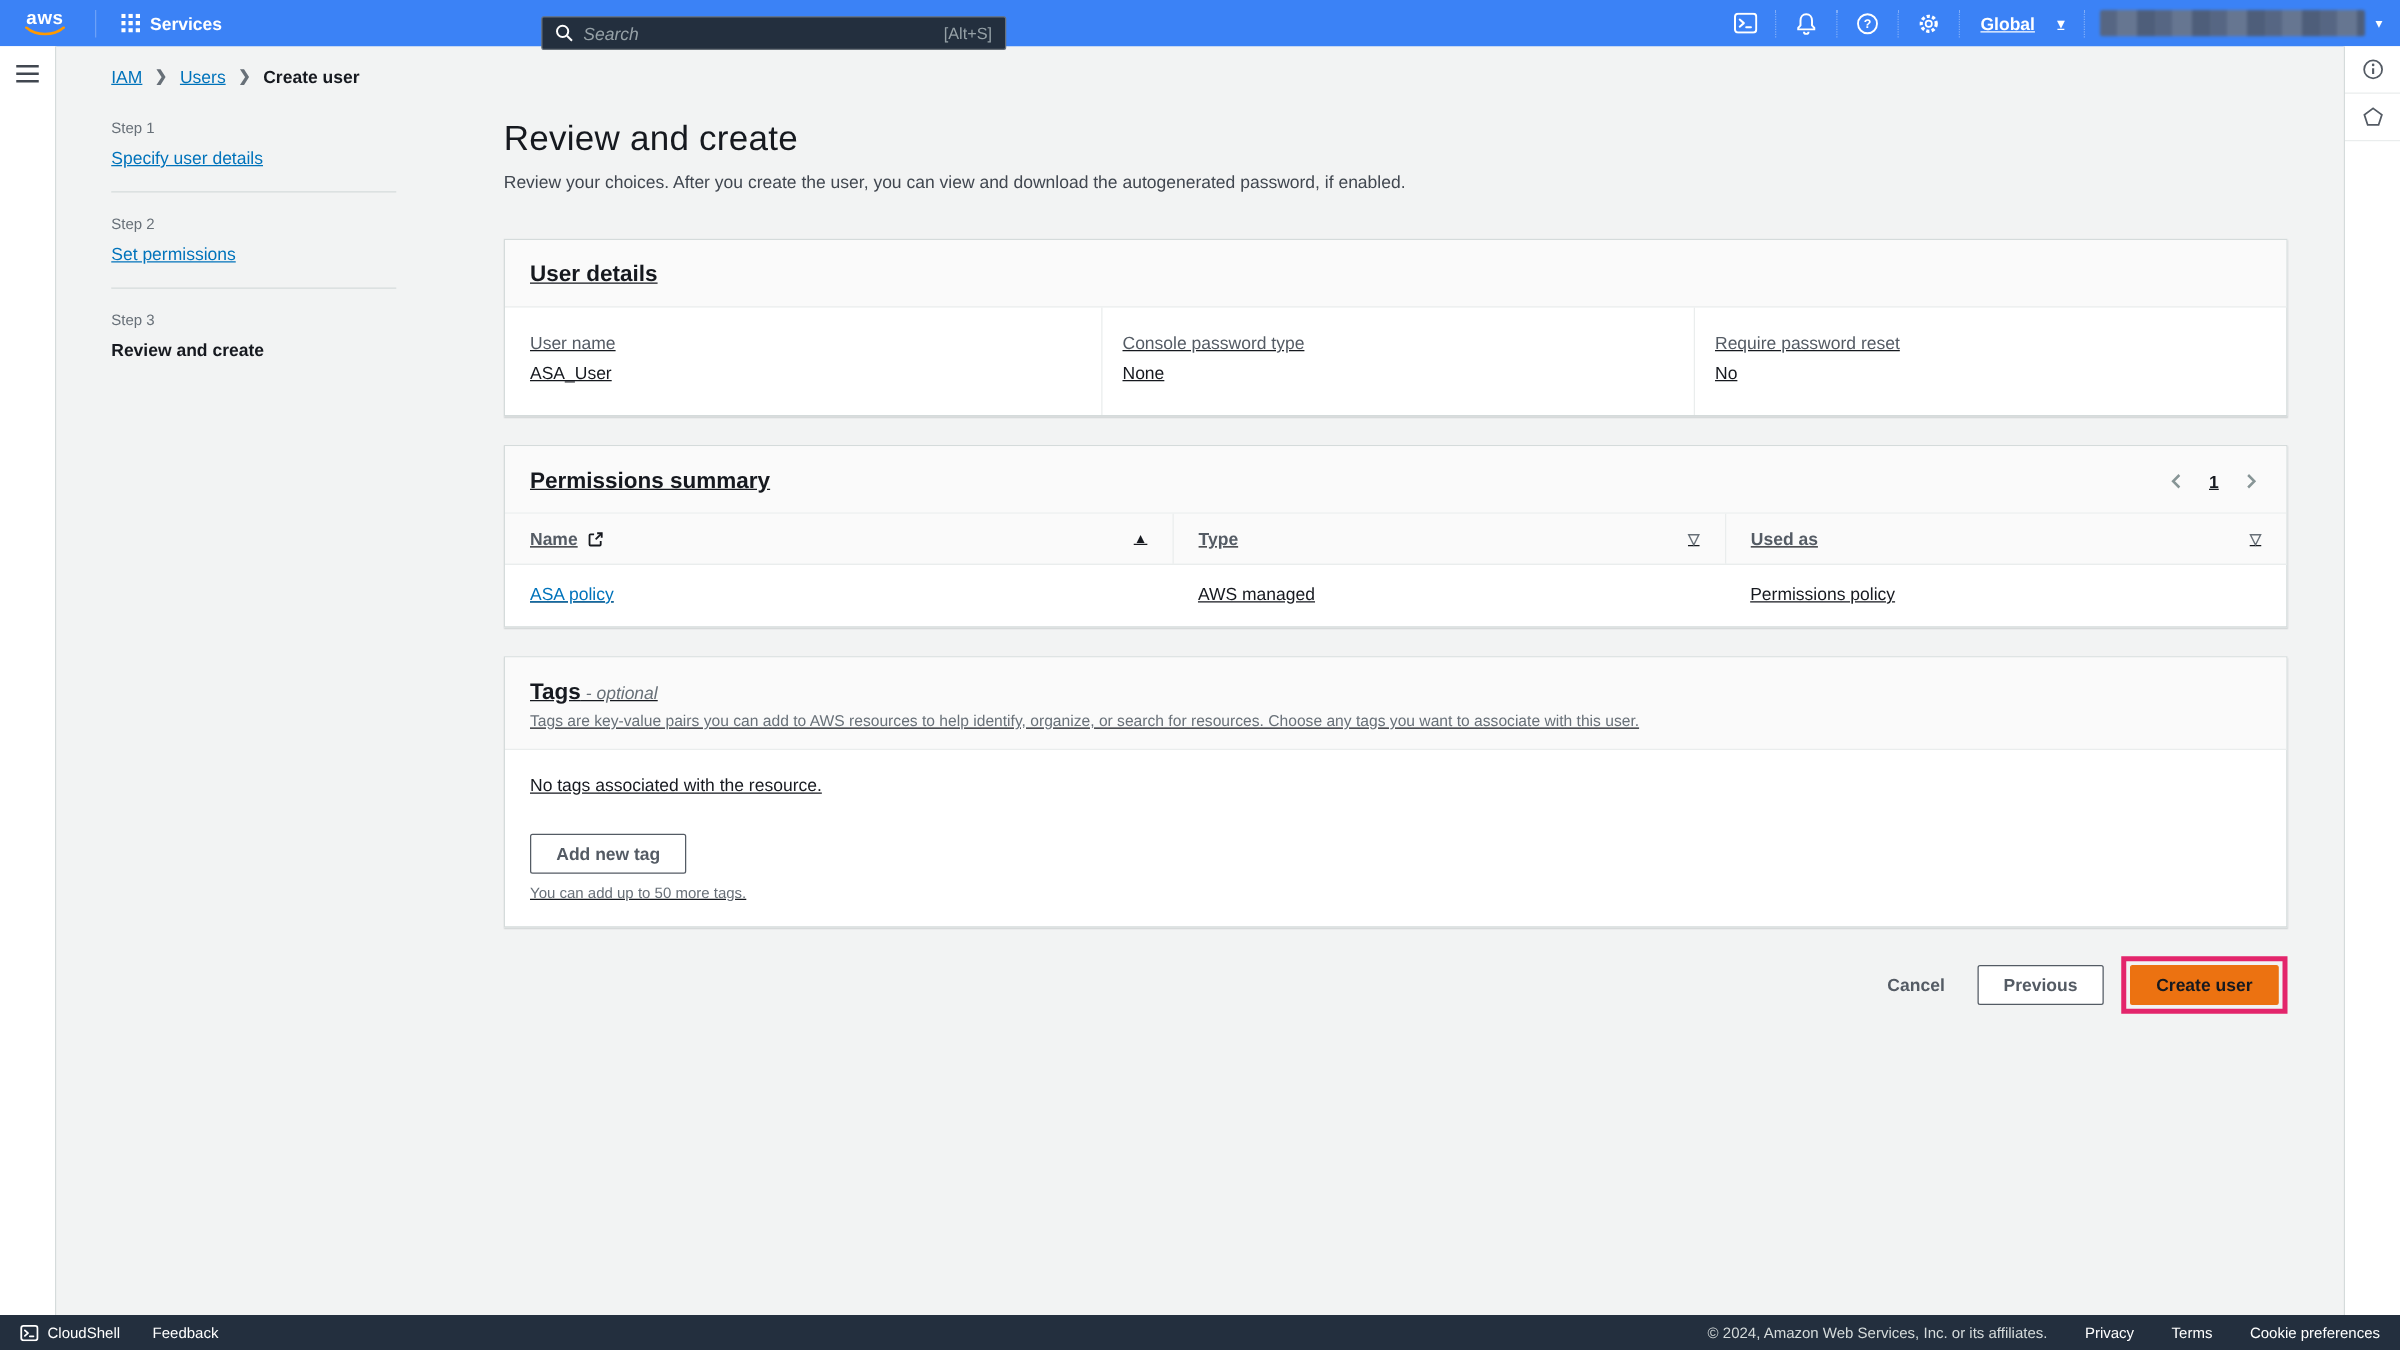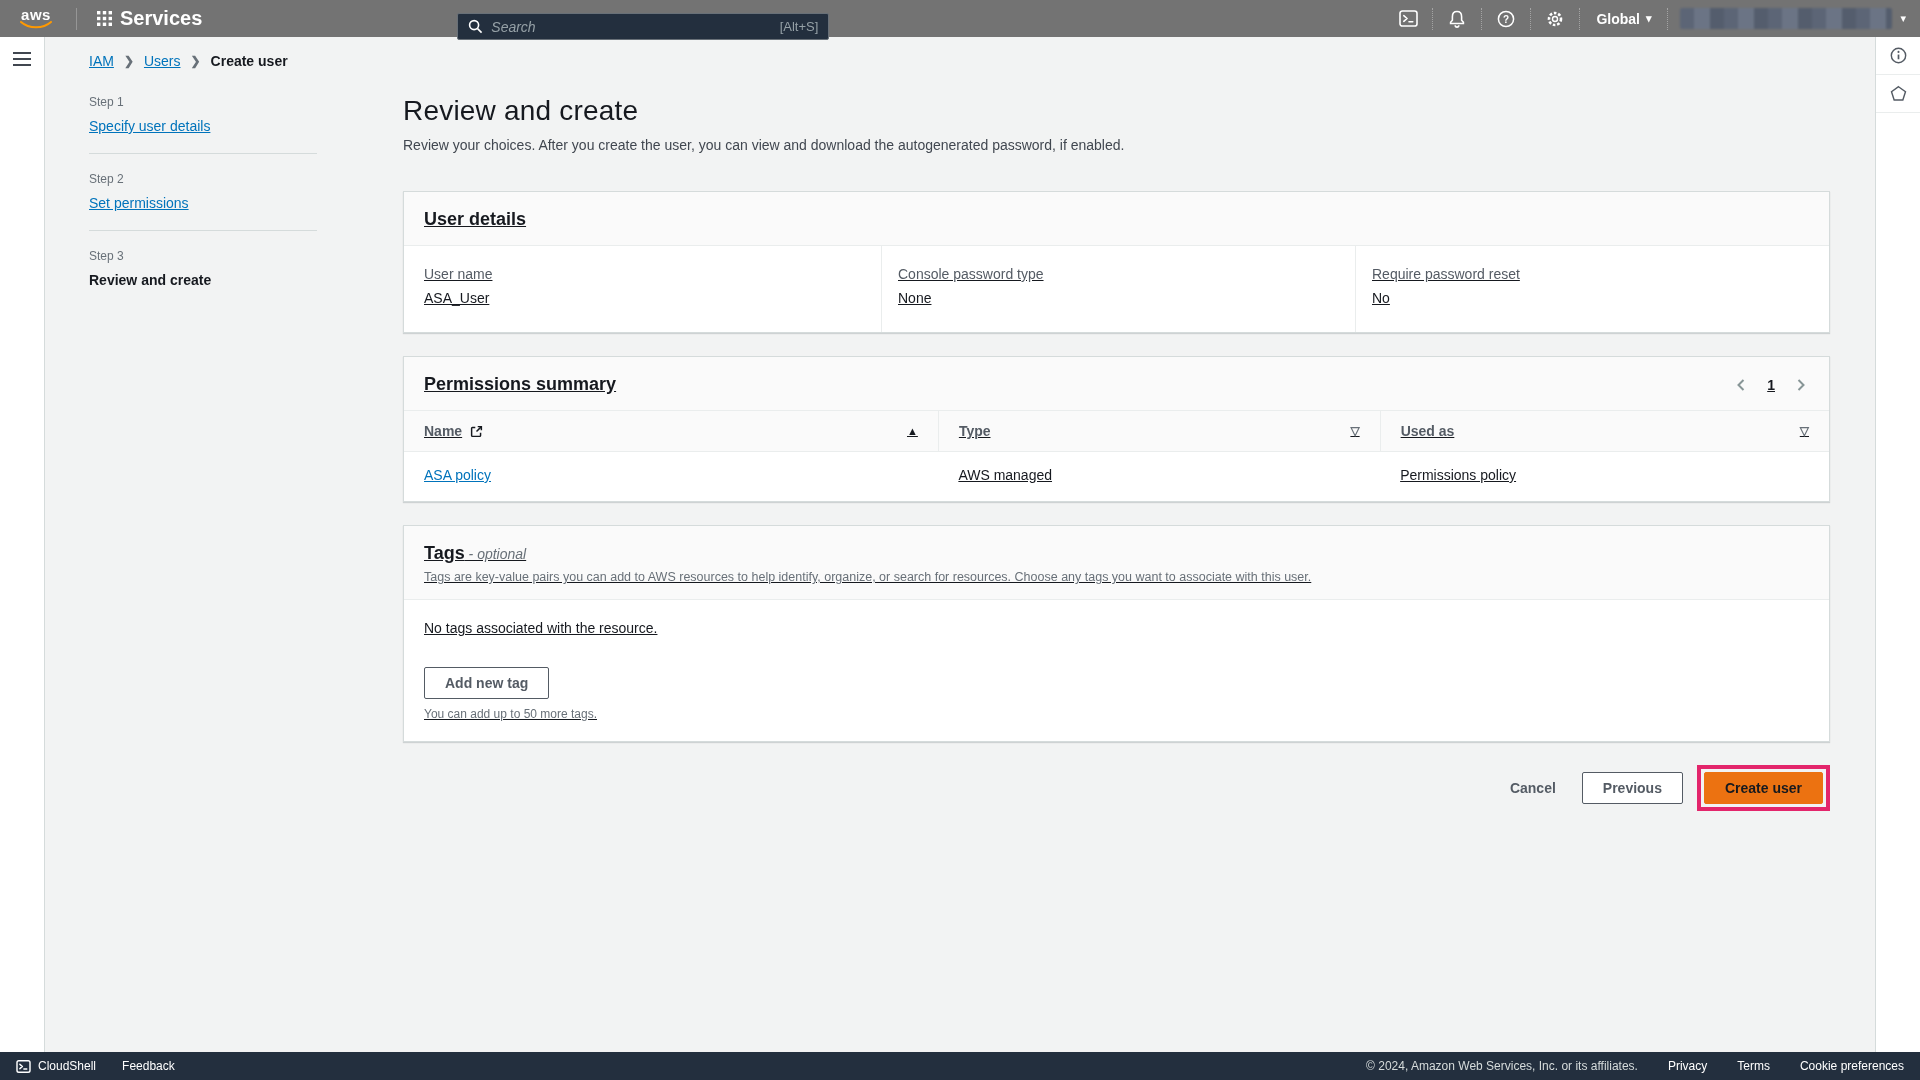--- a/index.html
+++ b/index.html
@@ -1,33 +1,33 @@
 <!DOCTYPE html>
 <html><head>
 <meta charset="utf-8">
 <style>
   * { margin:0; padding:0; box-sizing:border-box; }
   html,body { width:1920px; height:1080px; font-family:"Liberation Sans", sans-serif; background:#f2f3f3; color:#16191f; }
   .page { width:1920px; height:1080px; display:flex; flex-direction:column; overflow:hidden; }
 
   
-  .topbar { height:37px; background:#737373; display:flex; align-items:center; padding:0 14px; flex:none; }
+  .topbar { height:37px; background:#3b82f6; display:flex; align-items:center; padding:0 14px; flex:none; }
   .tb-left { display:flex; align-items:center; }
   .aws-logo { display:flex; flex-direction:column; align-items:center; margin:0 14px 0 6px; cursor:pointer; }
   .aws-logo .aws-text { color:#fff; font-weight:700; font-size:15px; line-height:13px; letter-spacing:.5px; }
   .vsep { width:1px; height:22px; background:rgba(255,255,255,.25); margin:0 10px; }
   .vsep-dotted { width:1px; height:22px; border-left:1px dotted rgba(255,255,255,.35); margin:0 12px; }
-  .services { display:flex; align-items:center; gap:8px; color:#fff; font-size:20px; font-weight:700; padding:0 10px; cursor:pointer; }
+  .services { display:flex; gap:8px; color:#fff; font-size:14px; font-weight:700; padding:0 10px; cursor:pointer; }
   .searchbox { display:flex; align-items:center; width:372px; height:27px; border:1px solid #687078; border-radius:2px; background:#232f3e; margin-left:245px; padding:0 10px; gap:8px;margin-top:16px; }
   .searchbox input { flex:1; background:transparent; border:none; outline:none; color:#d5dbdb; font-size:14px; font-style:italic; font-family:"Liberation Sans",sans-serif; }
   .searchbox input::placeholder { color:#95a0a6; font-style:italic; }
   .search-shortcut { color:#95a0a6; font-size:13px; font-style:normal; }
   .tb-right { margin-left:auto; display:flex; align-items:center; }
   .tb-icon { display:flex; align-items:center; justify-content:center; width:24px; height:24px; cursor:pointer; }
-  .region { display:flex; align-items:center; gap:6px; color:#fff; font-size:14px; font-weight:700; cursor:pointer; padding:0 4px; }
+  .region { display:flex; align-items:center; gap:18px; color:#fff; font-size:14px; font-weight:700; cursor:pointer; padding:0 4px;text-decoration:underline; }
   .caret { color:#fff; font-size:11px; }
   .account { display:flex; align-items:center; gap:8px; cursor:pointer; }
   .account-blur { width:212px; height:21px; border-radius:2px; background:repeating-linear-gradient(90deg,#5a6477 0 14px,#6b7587 14px 30px,#515b6d 30px 44px); filter:blur(1.2px); opacity:.9; }
 
   
   .shell { flex:1; display:flex; min-height:0; }
   .left-rail { width:45px; flex:none; background:#fff; border-right:1px solid #d5dbdb; padding-top:13px; display:flex; justify-content:center; align-items:flex-start; }
   .hamburger { display:flex; flex-direction:column; gap:4px; cursor:pointer; padding:2px; }
   .hamburger span { display:block; width:18px; height:2px; background:#414750; }
   .right-rail { width:45px; flex:none; background:#fff; border-left:1px solid #d5dbdb; display:flex; flex-direction:column; align-items:stretch; }

